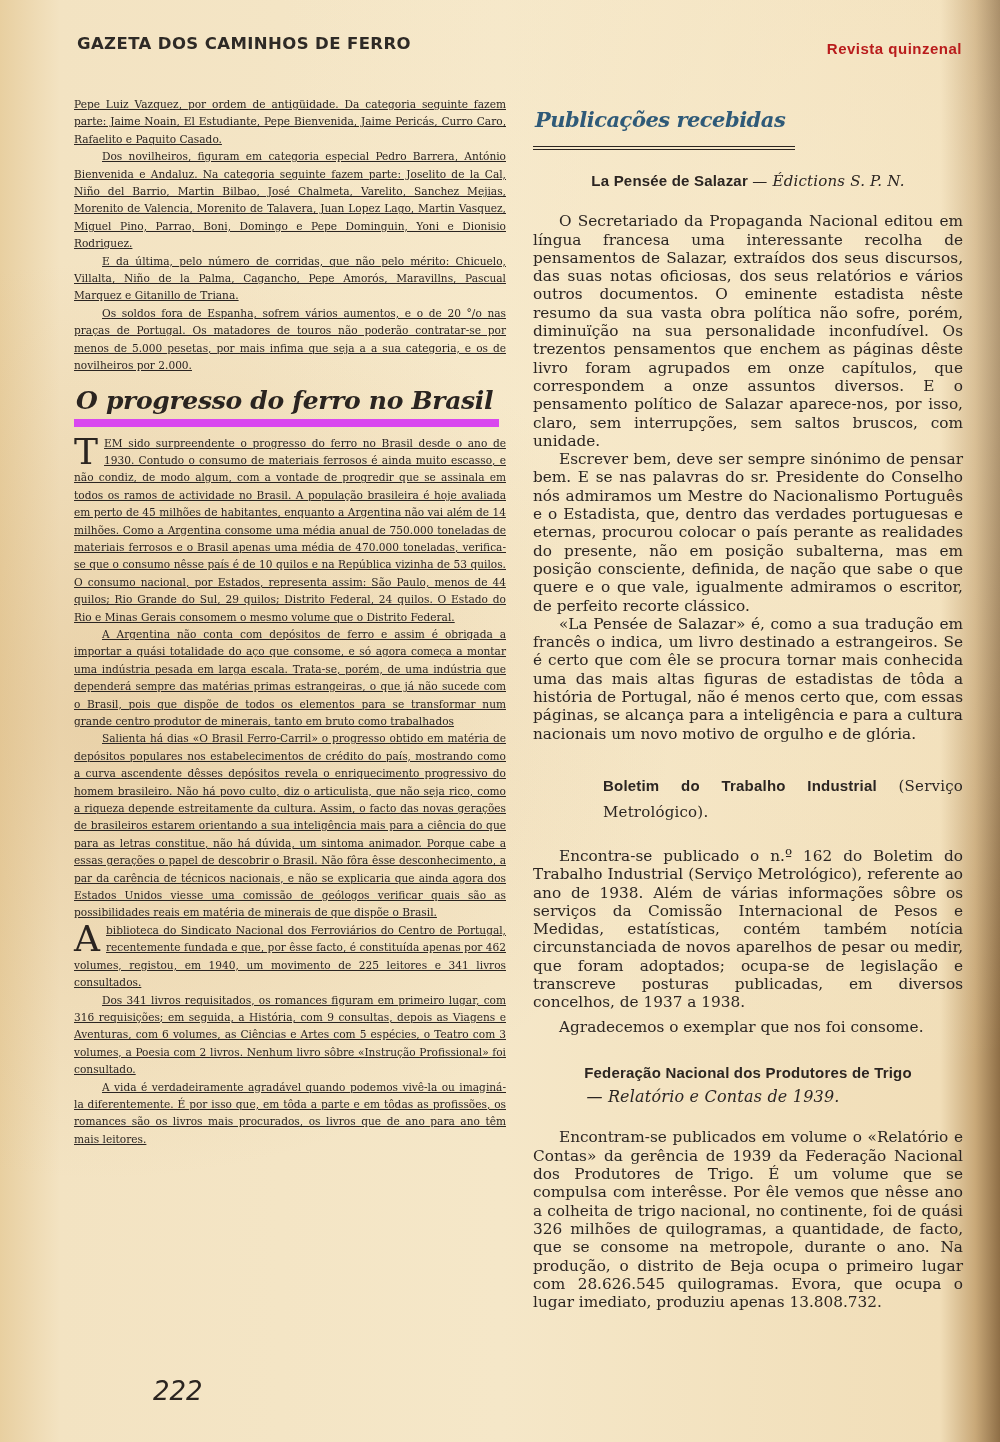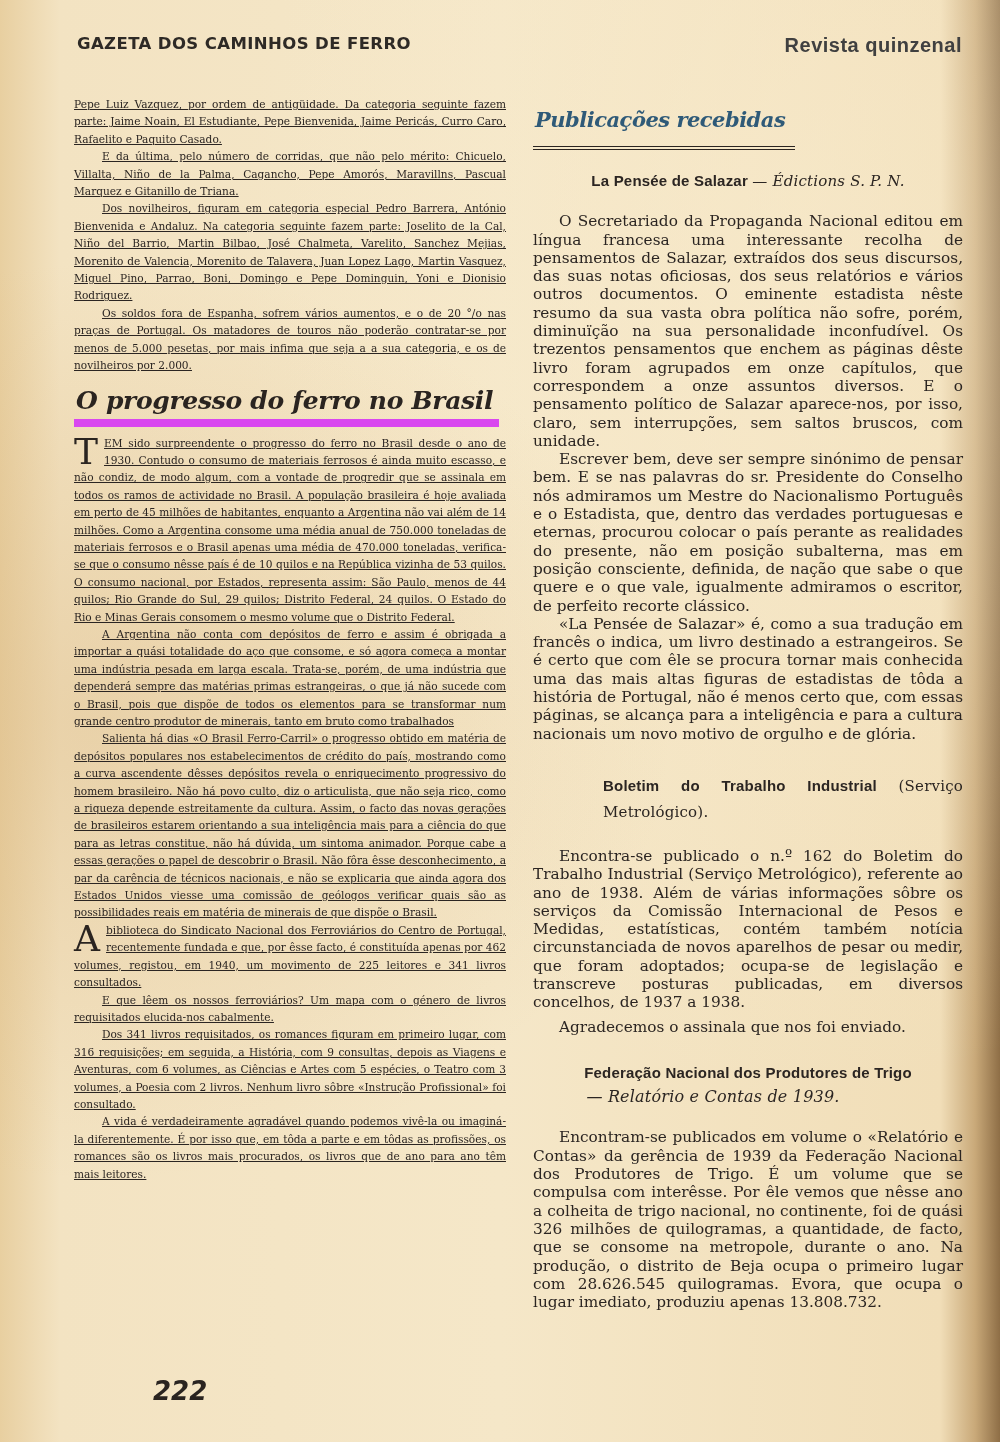--- a/index.html
+++ b/index.html
@@ -13,23 +13,23 @@
     position: relative;
     color: #2a2420;
   }
   .page { position: absolute; inset: 0; }
   .running-left {
     position: absolute; left: 77px; top: 34px;
     font-family: "DejaVu Sans", sans-serif; font-weight: bold;
     font-size: 16.5px; letter-spacing: 0.4px; color: #2e2a26;
   }
   .running-right {
-    position: absolute; right: 38px; top: 34px;
+    position: absolute; right: 38px; top: 40px;
     font-family: "Liberation Sans", sans-serif; font-weight: bold;
-    font-size: 20px; letter-spacing: 0.5px; color: #404040;
+    font-size: 15px; letter-spacing: 0.5px; color: #b91c1c;
   }
   .left-col {
     position: absolute; left: 74px; top: 96px; width: 432px;
     font-family: "DejaVu Serif", serif; font-size: 10.6px;
     line-height: 17.4px; text-align: justify; color: #2b2522;
   }
   .left-col p { margin: 0; text-indent: 28px; text-decoration: underline; }
   .left-col p.noindent { text-indent: 0; }
   .script-title {
     font-family: "DejaVu Serif", serif; font-style: italic; font-weight: bold;
@@ -55,52 +55,51 @@
   }
   .pub-head {
     font-family: "Liberation Sans", sans-serif; font-weight: bold; font-size: 15px;
     margin: 8px 0 0 0; letter-spacing: 0.2px;
   }
   .pub-head .ital { font-family: "DejaVu Serif", serif; font-style: italic; font-weight: normal; }
   .pub-head .light { font-family: "DejaVu Serif", serif; font-weight: normal; }
   .right-align { text-align: center; }
   .page-number {
     position: absolute; left: 153px; top: 1376px;
-    font-family: "DejaVu Sans", sans-serif; font-style: italic; font-weight: bold;
+    font-family: "DejaVu Sans", sans-serif; font-style: italic; font-weight: normal;
     font-size: 26px; color: #2a2420;
   }
 </style>
 </head>
 <body>
 
 <div class="page">
 
   <div class="running-left">GAZETA DOS CAMINHOS DE FERRO</div>
   <div class="running-right">Revista quinzenal</div>
 
   <div class="left-col">
     <p class="noindent">Pepe Luiz Vazquez, por ordem de antigüidade. Da categoria seguinte fazem parte: Jaime Noain, El Estudiante, Pepe Bienvenida, Jaime Pericás, Curro Caro, Rafaelito e Paquito Casado.</p>
+    <p>Dos novilheiros, figuram em categoria especial Pedro Barrera, António Bienvenida e Andaluz. Na categoria seguinte fazem parte: Joselito de la Cal, Niño del Barrio, Martin Bilbao, José Chalmeta, Varelito, Sanchez Mejias, Morenito de Valencia, Morenito de Talavera, Juan Lopez Lago, Martin Vasquez, Miguel Pino, Parrao, Boni, Domingo e Pepe Dominguin, Yoni e Dionisio Rodriguez.</p>
     <p>E da última, pelo número de corridas, que não pelo mérito: Chicuelo, Villalta, Niño de la Palma, Cagancho, Pepe Amorós, Maravillns, Pascual Marquez e Gitanillo de Triana.</p>
-    <p>Dos novilheiros, figuram em categoria especial Pedro Barrera, António Bienvenida e Andaluz. Na categoria seguinte fazem parte: Joselito de la Cal, Niño del Barrio, Martin Bilbao, José Chalmeta, Varelito, Sanchez Mejias, Morenito de Valencia, Morenito de Talavera, Juan Lopez Lago, Martin Vasquez, Miguel Pino, Parrao, Boni, Domingo e Pepe Dominguin, Yoni e Dionisio Rodriguez.</p>
     <p>Os soldos fora de Espanha, sofrem vários aumentos, e o de 20 °/o nas praças de Portugal. Os matadores de touros não poderão contratar-se por menos de 5.000 pesetas, por mais infima que seja a a sua categoria, e os de novilheiros por 2.000.</p>
 
     <div>
       <div class="script-title">O progresso do ferro no Brasil</div>
       <p class="noindent">
         <span class="dropcap">T</span><span>EM sido surpreendente o progresso do ferro no Brasil desde o ano de 1930. Contudo o consumo de materiais ferrosos é ainda muito escasso, e não condiz, de modo algum, com a vontade de progredir que se assinala em todos os ramos de actividade no Brasil. A população brasileira é hoje avaliada em perto de 45 milhões de habitantes, enquanto a Argentina não vai além de 14 milhões. Como a Argentina consome uma média anual de 750.000 toneladas de materiais ferrosos e o Brasil apenas uma média de 470.000 toneladas, verifica-se que o consumo nêsse país é de 10 quilos e na República vizinha de 53 quilos. O consumo nacional, por Estados, representa assim: São Paulo, menos de 44 quilos; Rio Grande do Sul, 29 quilos; Distrito Federal, 24 quilos. O Estado do Rio e Minas Gerais consomem o mesmo volume que o Distrito Federal.</span>
       </p>
       <p>A Argentina não conta com depósitos de ferro e assim é obrigada a importar a quási totalidade do aço que consome, e só agora começa a montar uma indústria pesada em larga escala. Trata-se, porém, de uma indústria que dependerá sempre das matérias primas estrangeiras, o que já não sucede com o Brasil, pois que dispõe de todos os elementos para se transformar num grande centro produtor de minerais, tanto em bruto como trabalhados</p>
       <p>Salienta há dias «O Brasil Ferro-Carril» o progresso obtido em matéria de depósitos populares nos estabelecimentos de crédito do país, mostrando como a curva ascendente dêsses depósitos revela o enriquecimento progressivo do homem brasileiro. Não há povo culto, diz o articulista, que não seja rico, como a riqueza depende estreitamente da cultura. Assim, o facto das novas gerações de brasileiros estarem orientando a sua inteligência mais para a ciência do que para as letras constitue, não há dúvida, um sintoma animador. Porque cabe a essas gerações o papel de descobrir o Brasil. Não fôra êsse desconhecimento, a par da carência de técnicos nacionais, e não se explicaria que ainda agora dos Estados Unidos viesse uma comissão de geólogos verificar quais são as possibilidades reais em matéria de minerais de que dispõe o Brasil.</p>
     </div>
 
     <div>
       <p class="noindent">
         <span class="dropcap">A</span><span>biblioteca do Sindicato Nacional dos Ferroviários do Centro de Portugal, recentemente fundada e que, por êsse facto, é constituída apenas por 462 volumes, registou, em 1940, um movimento de 225 leitores e 341 livros consultados.</span>
       </p>
-      <p>E que lêem os nossos ferroviários? Um mapa com o género de livros requisitados elucida-nos cabalmente.</p>
       <p>Dos 341 livros requisitados, os romances figuram em primeiro lugar, com 316 requisições; em seguida, a História, com 9 consultas, depois as Viagens e Aventuras, com 6 volumes, as Ciências e Artes com 5 espécies, o Teatro com 3 volumes, a Poesia com 2 livros. Nenhum livro sôbre «Instrução Profissional» foi consultado.</p>
       <p>A vida é verdadeiramente agradável quando podemos vivê-la ou imaginá-la diferentemente. É por isso que, em tôda a parte e em tôdas as profissões, os romances são os livros mais procurados, os livros que de ano para ano têm mais leitores.</p>
     </div>
   </div>
 
   <div class="right-col">
     <div class="blue-title" style="color: rgb(47, 90, 120);">Publicações recebidas</div>
 
     <div style="margin-top:22px;">
       <div class="pub-head right-align">
@@ -113,21 +112,21 @@
       <p>«La Pensée de Salazar» é, como a sua tradução em francês o indica, um livro destinado a estrangeiros. Se é certo que com êle se procura tornar mais conhecida uma das mais altas figuras de estadistas de tôda a história de Portugal, não é menos certo que, com essas páginas, se alcança para a inteligência e para a cultura nacionais um novo motivo de orgulho e de glória.</p>
     </div>
 
     <div style="margin-top:30px;">
       <div class="pub-head" style="padding-left:70px; line-height:26px;">
         <span>Boletim do Trabalho Industrial</span>
         <span class="light">(Serviço Metrológico).</span>
       </div>
       <div style="height:22px"></div>
       <p>Encontra-se publicado o n.º 162 do Boletim do Trabalho Industrial (Serviço Metrológico), referente ao ano de 1938. Além de várias informações sôbre os serviços da Comissão Internacional de Pesos e Medidas, estatísticas, contém também notícia circunstanciada de novos aparelhos de pesar ou medir, que foram adoptados; ocupa-se de legislação e transcreve posturas publicadas, em diversos concelhos, de 1937 a 1938.</p>
-      <p style="margin-top:6px;">Agradecemos o assinala que nos foi enviado.</p>
+      <p style="margin-top:6px;">Agradecemos o exemplar que nos foi consome.</p>
     </div>
 
     <div style="margin-top:28px;">
       <div class="pub-head right-align">
         <div>Federação Nacional dos Produtores de Trigo</div>
         <div class="ital" style="margin-right:70px; margin-top:6px; font-size:16px;">— Relatório e Contas de 1939.</div>
       </div>
       <div style="height:22px"></div>
       <p>Encontram-se publicados em volume o «Relatório e Contas» da gerência de 1939 da Federação Nacional dos Produtores de Trigo. É um volume que se compulsa com interêsse. Por êle vemos que nêsse ano a colheita de trigo nacional, no continente, foi de quási 326 milhões de quilogramas, a quantidade, de facto, que se consome na metropole, durante o ano. Na produção, o distrito de Beja ocupa o primeiro lugar com 28.626.545 quilogramas. Evora, que ocupa o lugar imediato, produziu apenas 13.808.732.</p>
     </div>

